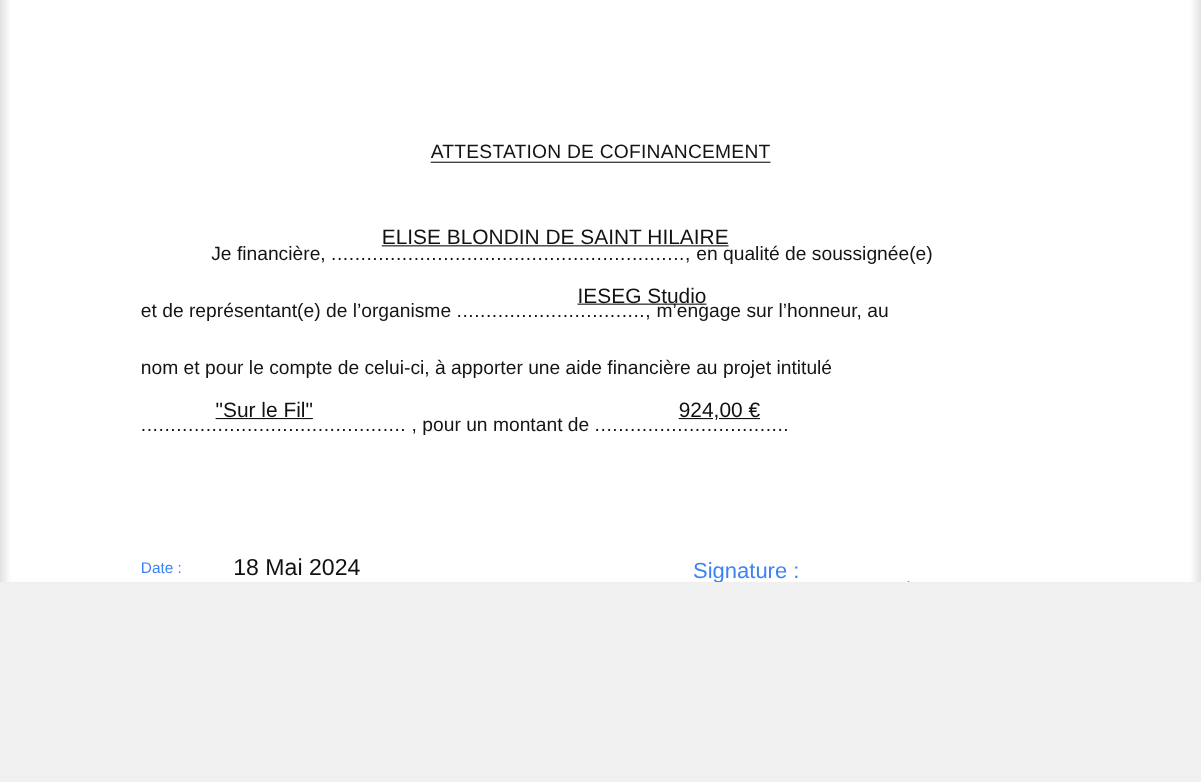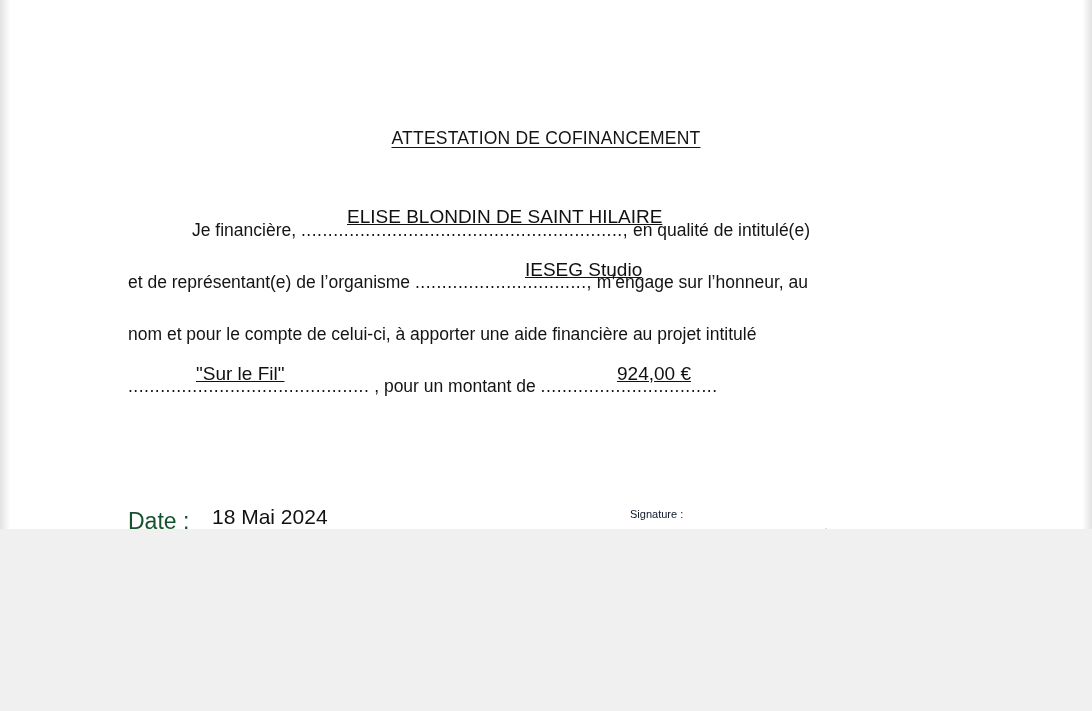--- a/index.html
+++ b/index.html
@@ -80,59 +80,59 @@
   }
   .fill-name   { top: 206px; left: 347px; }
   .fill-org    { top: 259px; left: 525px; }
   .fill-proj   { top: 363px; left: 196px; }
   .fill-amount { top: 363px; left: 617px; }
 
   .date-row {
     position: absolute;
     top: 508px;
     left: 128px;
-    font-size: 23px;
-    color: #14532d;
+    font-size: 14px;
+    color: #3b82f6;
     white-space: nowrap;
   }
   .date-value {
     position: absolute;
     top: 505px;
     left: 212px;
     font-size: 21px;
     color: #111111;
     white-space: nowrap;
   }
   .signature-label {
     position: absolute;
     top: 508px;
     left: 630px;
-    font-size: 11px;
-    color: #0f172a;
+    font-size: 20px;
+    color: #3b82f6;
     white-space: nowrap;
   }
   .signature-mark {
     position: absolute;
     top: 512px;
     left: 706px;
     width: 180px;
     height: 125px;
   }
 </style>
 </head>
 <body>
 
 <div class="page">
 
   <div class="doc-title">ATTESTATION DE COFINANCEMENT</div>
 
   <div class="body-text line1">
     <span>Je financière,</span>
     <span class="dots">............................................................,</span>
-    <span>en qualité de intitulé(e)</span>
+    <span>en qualité de soussignée(e)</span>
   </div>
 
   <div class="body-text line2">
     <span>et de représentant(e) de l’organisme</span>
     <span class="dots">................................,</span>
     <span>m’engage sur l’honneur, au</span>
   </div>
 
   <div class="body-text line3">nom et pour le compte de celui-ci, à apporter une aide financière au projet intitulé</div>
 

